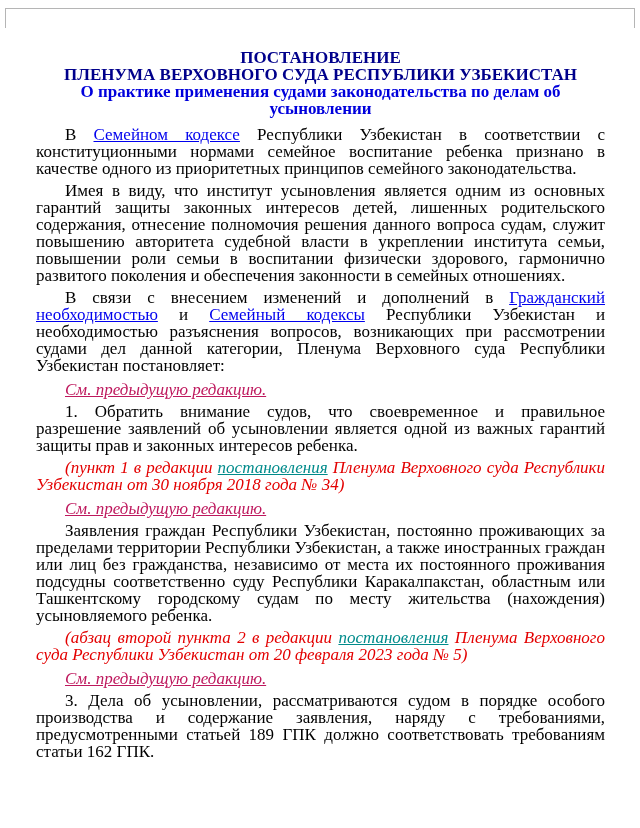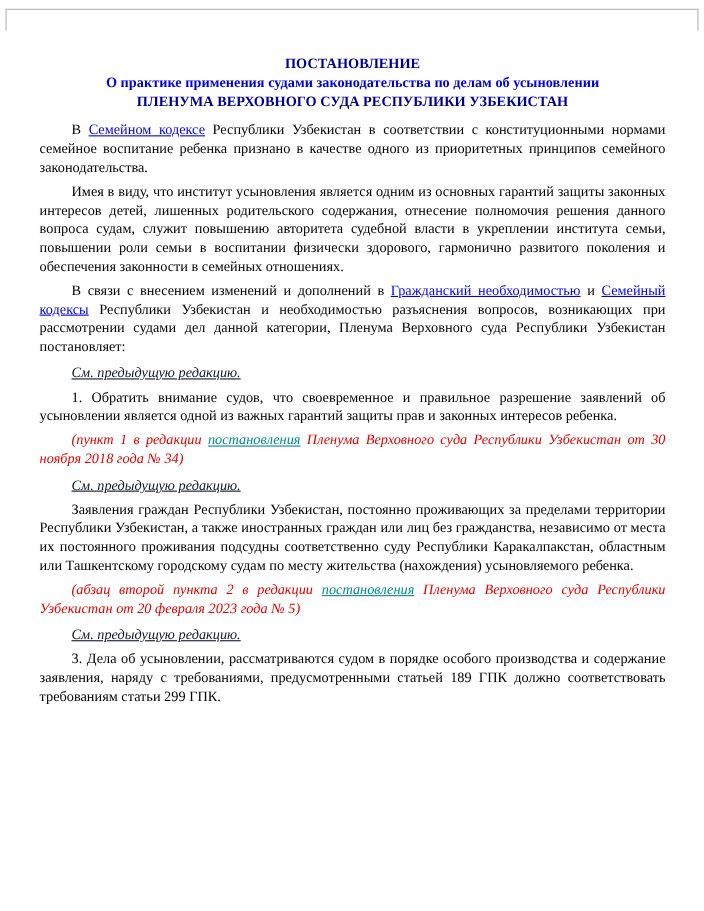--- a/index.html
+++ b/index.html
@@ -17,21 +17,21 @@
     position: absolute;
     top: 8px; left: 5px; right: 5px; height: 20px;
     border-top: 1px solid #b5b5b5;
     border-left: 1px solid #b5b5b5;
     border-right: 1px solid #b5b5b5;
   }
   .content {
     position: absolute;
     top: 49px; left: 36px; right: 35px;
   }
-  p { font-size: 13px; line-height: 17px; }
+  p { font-size: 17px; line-height: 17px; }
   .title {
     text-align: center;
     font-weight: bold;
     color: #00008B;
   }
   .title.bright { color: #0000DC; }
   .para {
     text-align: justify;
     text-indent: 29px;
     margin-top: 5px;
@@ -43,21 +43,21 @@
     cursor: pointer;
     margin-top: 32px;
   }
   .note-green {
     color: #007800;
     font-style: italic;
     margin-top: 7px;
     margin-bottom: 2px;
   }
   .note-green a {
-    color: #0f172a;
+    color: #be185d;
     text-decoration: underline;
     cursor: pointer;
   }
   .note-red {
     color: #E30000;
     font-style: italic;
   }
   .note-red .note-link {
     color: #008B8B;
     text-decoration: underline;
@@ -66,22 +66,22 @@
 </style>
 </head>
 <body>
 
 <div class="page">
   <div class="top-frame"></div>
 
   <div class="content">
 
     <p class="title">ПОСТАНОВЛЕНИЕ</p>
+    <p class="title">ПЛЕНУМА ВЕРХОВНОГО СУДА РЕСПУБЛИКИ УЗБЕКИСТАН</p>
     <p class="title bright">О практике применения судами законодательства по делам об усыновлении</p>
-    <p class="title">ПЛЕНУМА ВЕРХОВНОГО СУДА РЕСПУБЛИКИ УЗБЕКИСТАН</p>
 
     <p class="para first-para"><span>В </span><a class="link">Семейном кодексе</a><span> Республики Узбекистан в соответствии с конституционными нормами семейное воспитание ребенка признано в качестве одного из приоритетных принципов семейного законодательства.</span></p>
 
     <p class="para">Имея в виду, что институт усыновления является одним из основных гарантий защиты законных интересов детей, лишенных родительского содержания, отнесение полномочия решения данного вопроса судам, служит повышению авторитета судебной власти в укреплении института семьи, повышении роли семьи в воспитании физически здорового, гармонично развитого поколения и обеспечения законности в семейных отношениях.</p>
 
     <p class="para"><span>В связи с внесением изменений и дополнений в </span><a class="link">Гражданский необходимостью</a><span> и </span><a class="link">Семейный кодексы</a><span> Республики Узбекистан и необходимостью разъяснения вопросов, возникающих при рассмотрении судами дел данной категории, Пленума Верховного суда Республики Узбекистан постановляет:</span></p>
 
     <p class="para note-green"><a>См. предыдущую редакцию.</a></p>
 
     <p class="para">1. Обратить внимание судов, что своевременное и правильное разрешение заявлений об усыновлении является одной из важных гарантий защиты прав и законных интересов ребенка.</p>
@@ -91,16 +91,16 @@
 
     <p class="para note-green"><a>См. предыдущую редакцию.</a></p>
 
     <p class="para">Заявления граждан Республики Узбекистан, постоянно проживающих за пределами территории Республики Узбекистан, а также иностранных граждан или лиц без гражданства, независимо от места их постоянного проживания подсудны соответственно суду Республики Каракалпакстан, областным или Ташкентскому городскому судам по месту жительства (нахождения) усыновляемого ребенка.</p>
 
     <p class="para note-red"><span>(абзац второй пункта 2 в редакции </span><a class="note-link">постановления</a><span> Пленума Верховного суда Республики Узбекистан от 20 февраля 2023 года № 5)</span></p>
 
 
     <p class="para note-green"><a>См. предыдущую редакцию.</a></p>
 
-    <p class="para">3. Дела об усыновлении, рассматриваются судом в порядке особого производства и содержание заявления, наряду с требованиями, предусмотренными статьей 189 ГПК должно соответствовать требованиям статьи 299 ГПК.</p>
+    <p class="para">3. Дела об усыновлении, рассматриваются судом в порядке особого производства и содержание заявления, наряду с требованиями, предусмотренными статьей 189 ГПК должно соответствовать требованиям статьи 162 ГПК.</p>
 
   </div>
 </div>
 
 </body></html>

